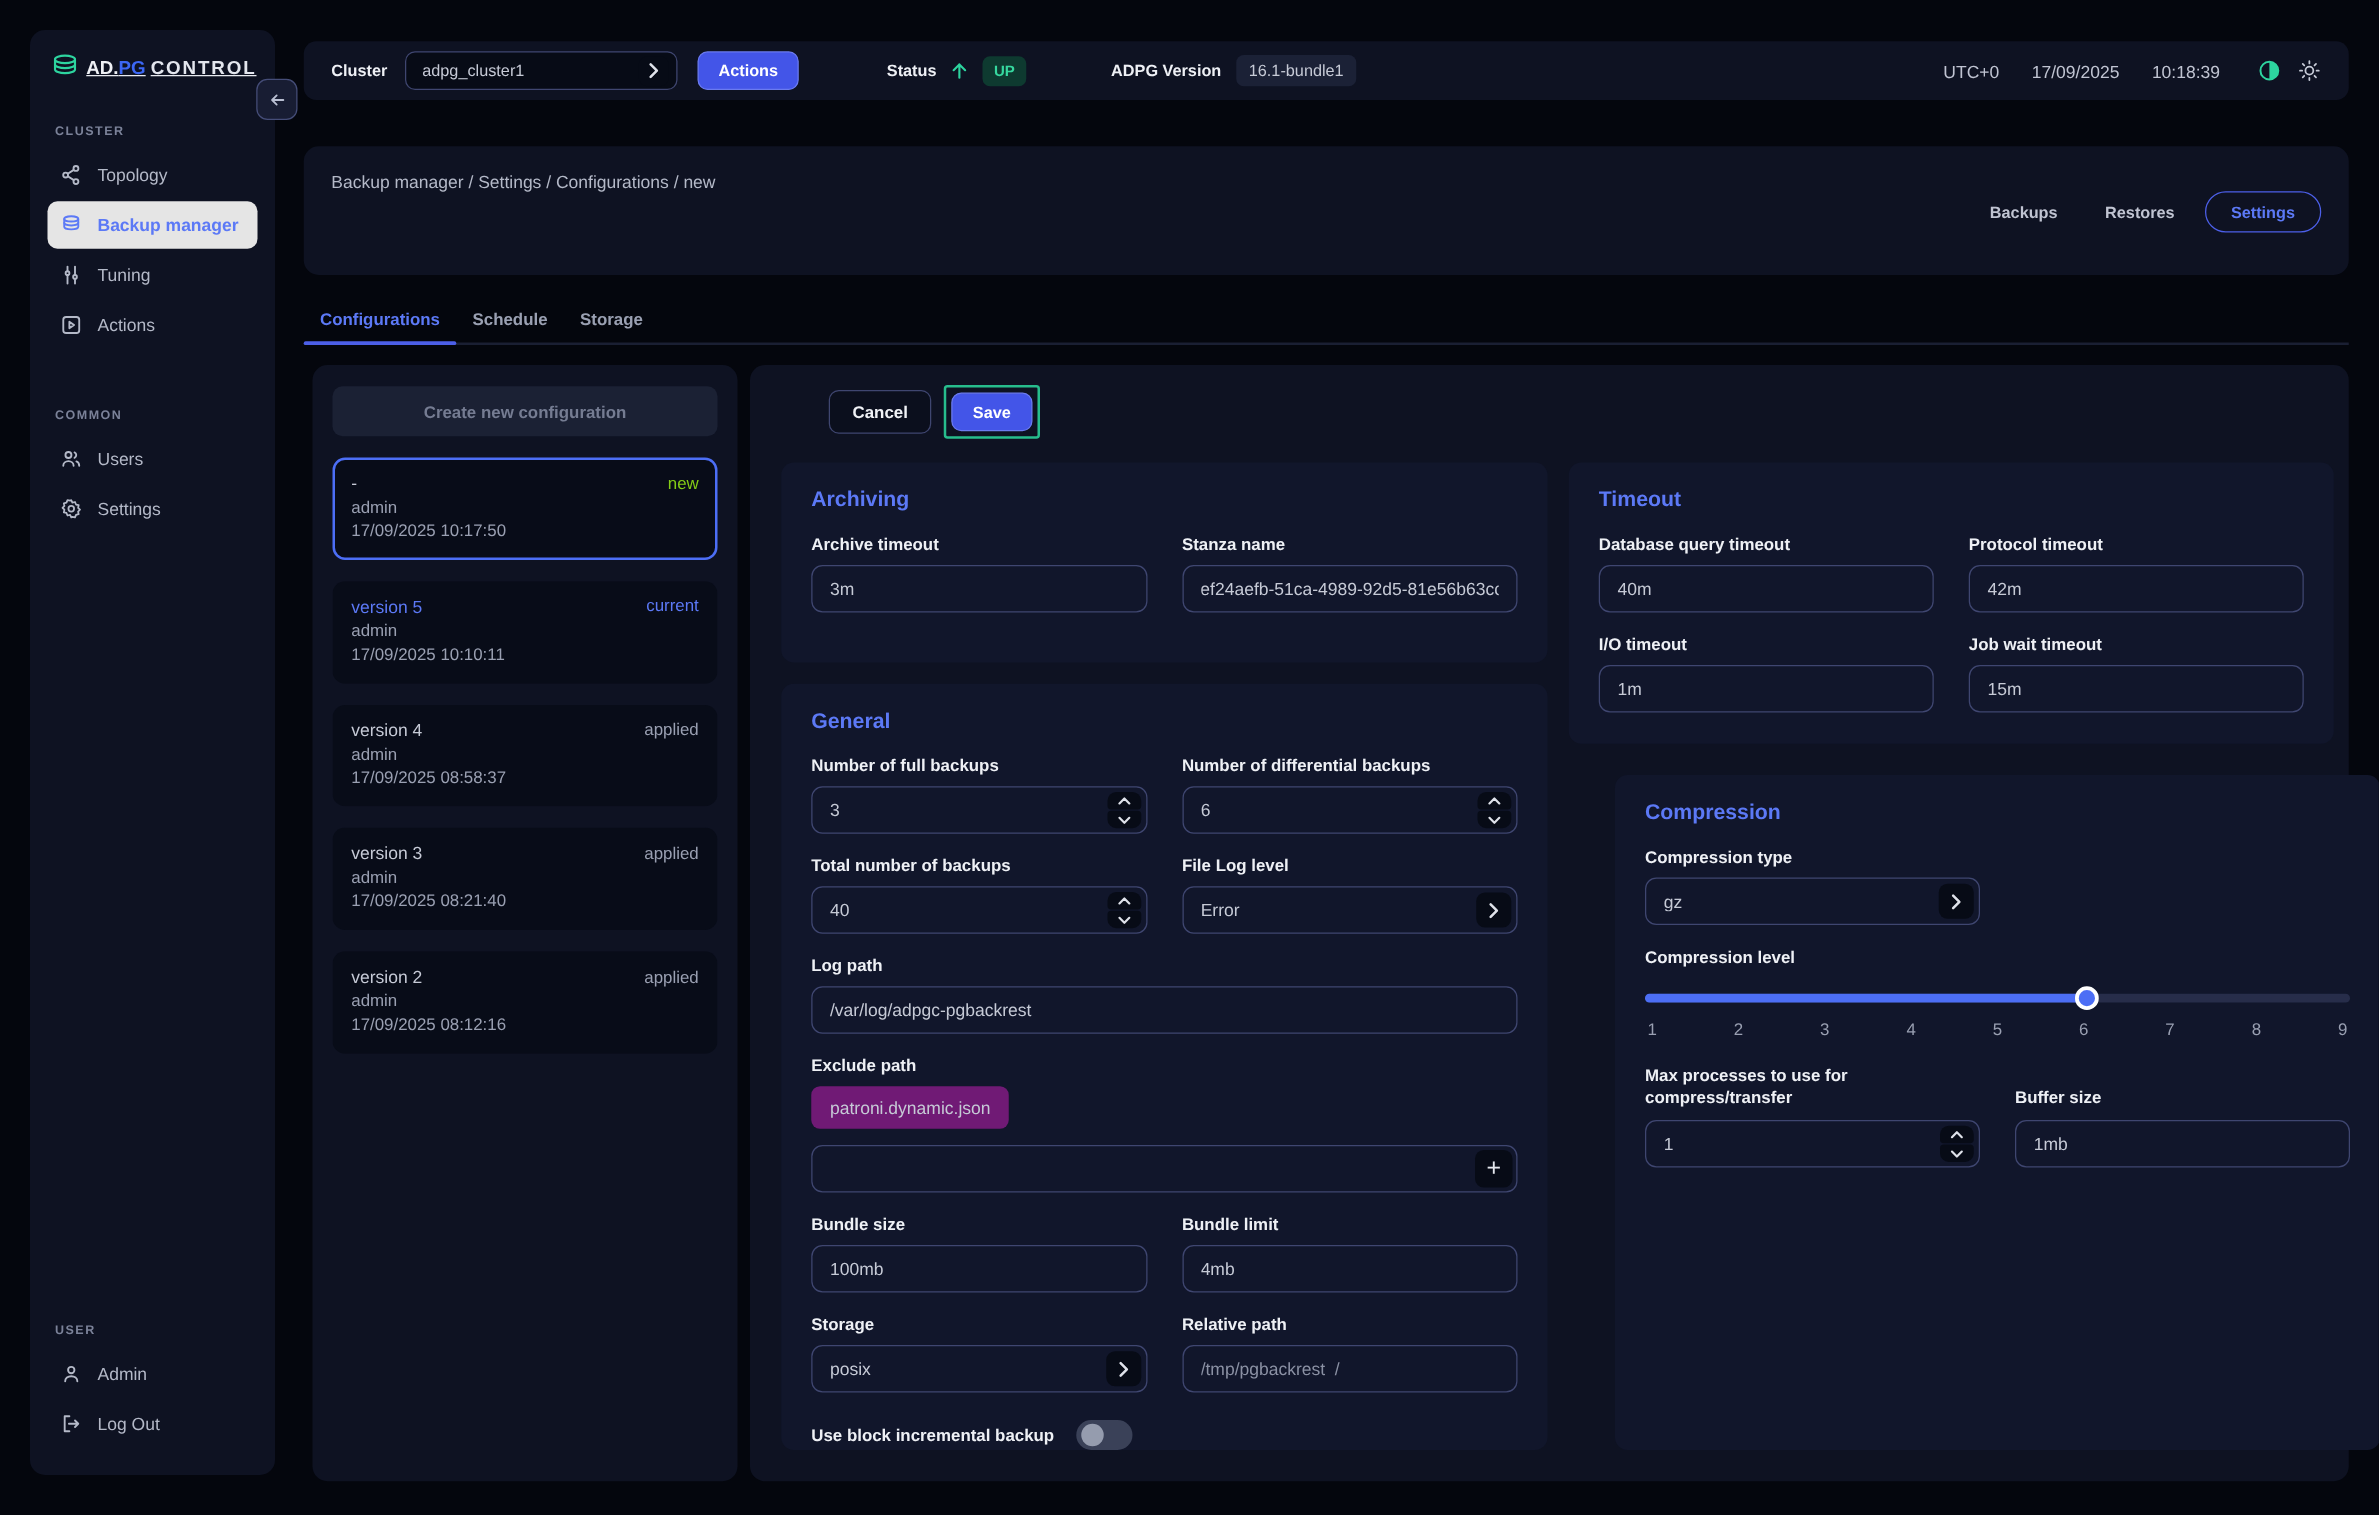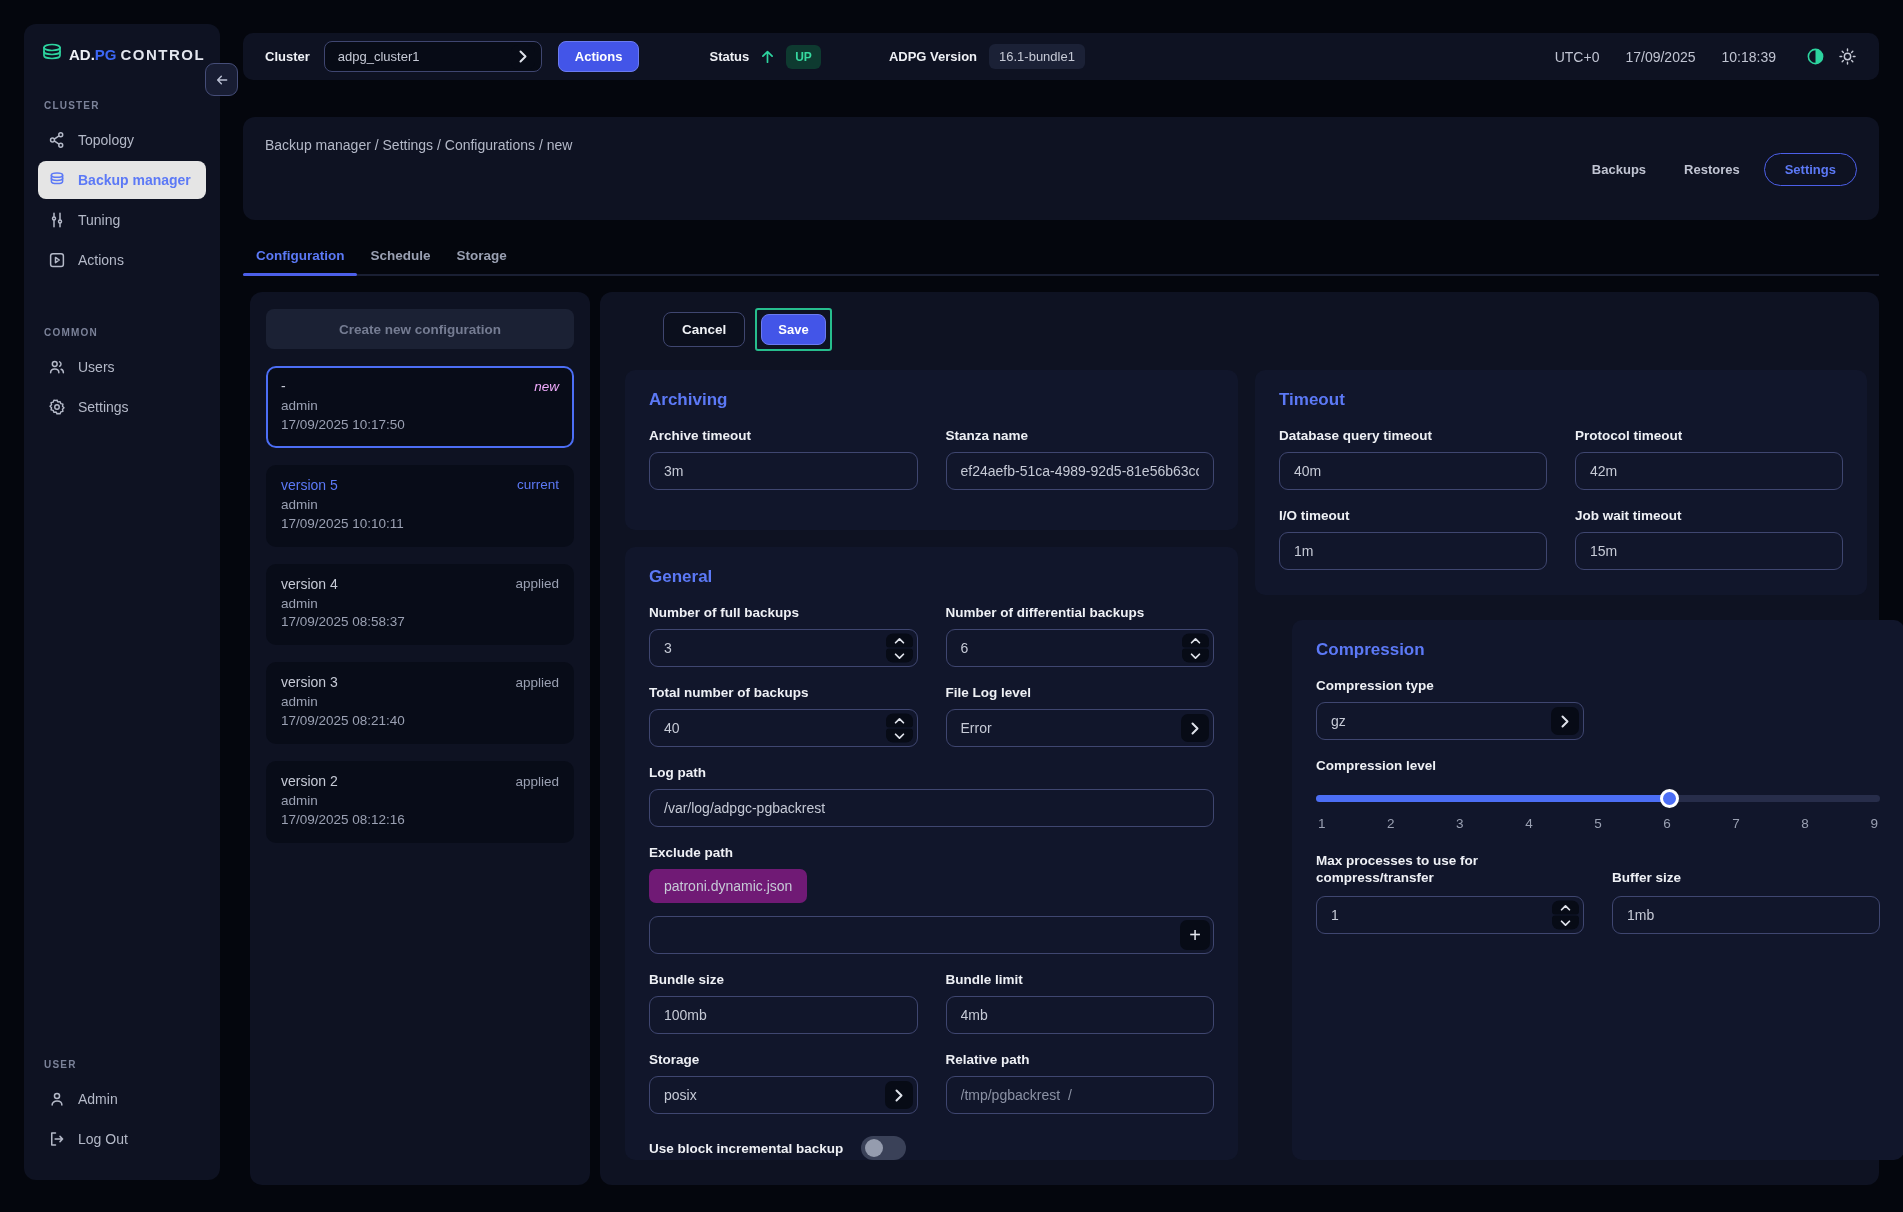--- a/index.html
+++ b/index.html
@@ -10,21 +10,21 @@
     color:#e8eaf0;
     position:relative;
     overflow:hidden;
   }
   .panel { position:absolute; background:#0e1222; border-radius:12px; }
 
   
   #sidebar { left:24px; top:24px; width:196px; height:1156px; padding:18px 14px 20px; display:flex; flex-direction:column; }
   .logo-row { display:flex; align-items:center; gap:5px; padding-left:2px; }
   .logo-row svg { flex:0 0 auto; }
-  .brand { font-size:15px; font-weight:bold; white-space:nowrap; }
+  .brand { font-size:15px; font-weight:bold; white-space:nowrap;text-decoration:underline; }
   .brand .b-ad { color:#eef0f5; }
   .brand .b-pg { color:#3c67f5; }
   .brand .b-ctrl { color:#e3e6ee; letter-spacing:1.5px; margin-left:4px; }
   .side-section { font-size:10px; font-weight:bold; letter-spacing:1.2px; color:#7b8299; margin:34px 0 10px 6px; }
   .nav-item { display:flex; align-items:center; gap:12px; height:38px; padding:0 10px; border-radius:8px; color:#b4b9c8; font-size:14px; cursor:pointer; margin-bottom:2px; }
   .nav-item svg { color:#b4b9c8; }
   .nav-item.active { background:#e5e5e5; color:#5c79f6; font-weight:bold; }
   .nav-item.active svg { color:#5c79f6; }
   .side-bottom { margin-top:auto; }
   #collapse-btn { position:absolute; left:205px; top:63px; width:33px; height:33px; background:#181d33; border:1px solid #454d78; border-radius:9px; display:flex; align-items:center; justify-content:center; color:#b9bfd2; cursor:pointer; z-index:6; }
@@ -59,21 +59,21 @@
 
   
   #config-list { left:250px; top:292px; width:340px; height:893px; padding:17px 16px; }
   .create-btn { width:100%; height:40px; background:#1b2134; border:none; border-radius:8px; color:#757c92; font-weight:bold; font-size:13.5px; cursor:pointer; font-family:inherit; }
   .vcard { background:#080c18; border:2px solid transparent; border-radius:10px; padding:10px 13px 11px; margin-top:17px; cursor:pointer; }
   .vcard.selected { border-color:#4c6ef5; }
   .vcard .row1 { display:flex; justify-content:space-between; align-items:center; font-size:14px; }
   .vname { color:#c6cad6; }
   .vname.blue { color:#5c79f6; }
   .vbadge { font-size:13.5px; color:#9aa0b2; }
-  .vbadge.white { color:#f0abfc;font-style:italic; }
+  .vbadge.white { color:#84cc16; }
   .vbadge.blue { color:#5c79f6; }
   .vmeta { color:#9aa0b2; font-size:13.5px; margin-top:3px; line-height:1.4; }
 
   
   #main { left:600px; top:292px; width:1279px; height:893px; }
   .btn-cancel { background:#0b0f1d; border:1px solid #3f4670; border-radius:8px; color:#f0f2f6; font-weight:bold; font-size:13.5px; padding:9px 18px; cursor:pointer; font-family:inherit; }
   .save-ring { display:inline-block; border:2px solid #27bd8d; border-radius:3px; padding:4px; margin-left:10px; }
   .actions-row { position:absolute; left:25px; top:16px; display:flex; align-items:center;padding-left:38px; }
 
   .card { position:absolute; background:#11162b; border-radius:10px; padding:20px 24px; }
@@ -274,21 +274,21 @@
 <section class="panel" id="header">
   <div class="breadcrumb">Backup manager / Settings / Configurations / new</div>
   <div class="header-nav">
     <button class="hbtn">Backups</button>
     <button class="hbtn">Restores</button>
     <button class="hbtn pill-active">Settings</button>
   </div>
 </section>
 
 <div id="tabs">
-  <div class="tab active">Configuration</div>
+  <div class="tab active">Configurations</div>
   <div class="tab">Schedule</div>
   <div class="tab">Storage</div>
 </div>
 
 <aside class="panel" id="config-list">
   <button class="create-btn">Create new configuration</button>
 
   <div class="vcard selected">
     <div class="row1">
       <span class="vname">-</span>

